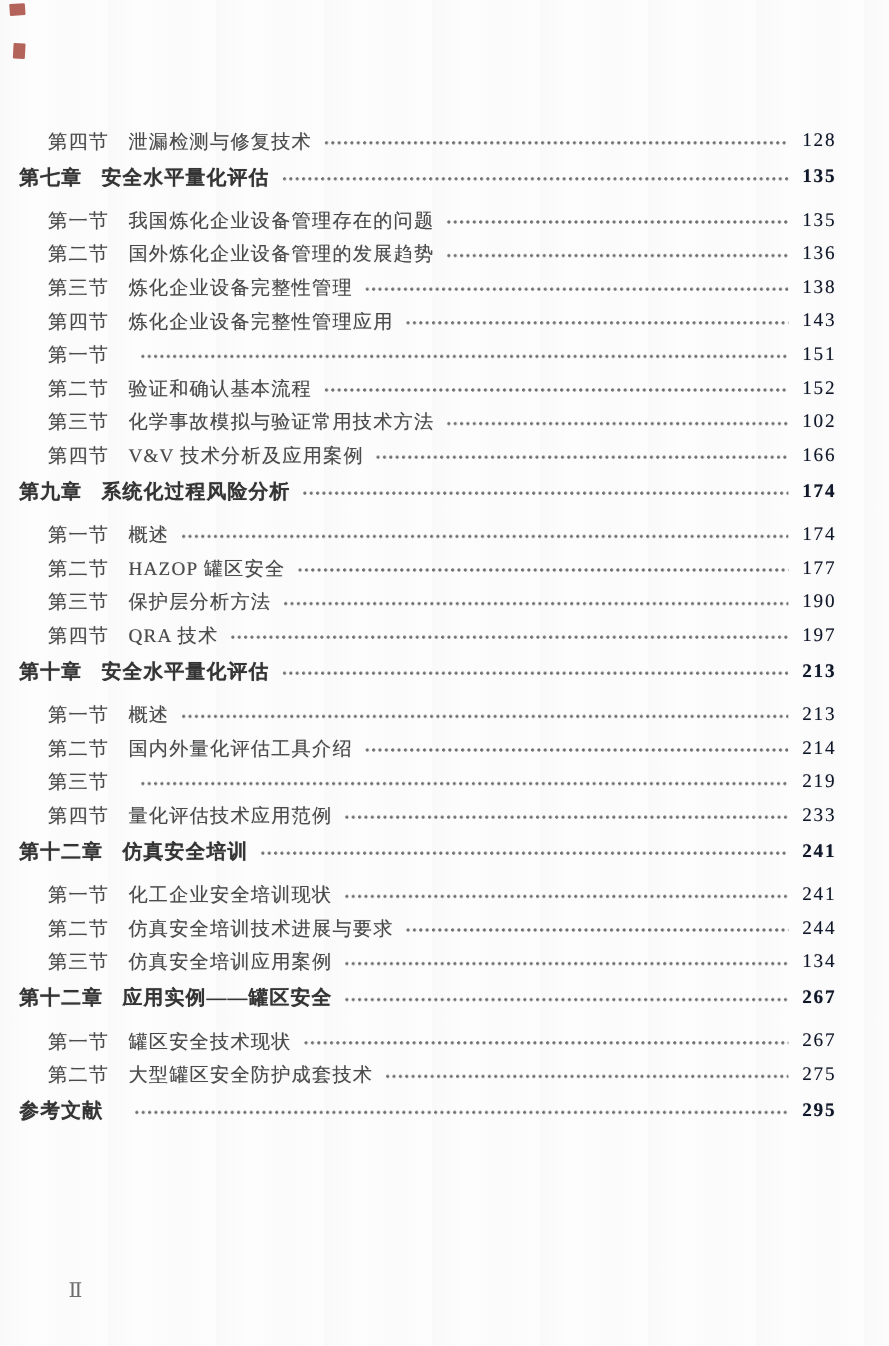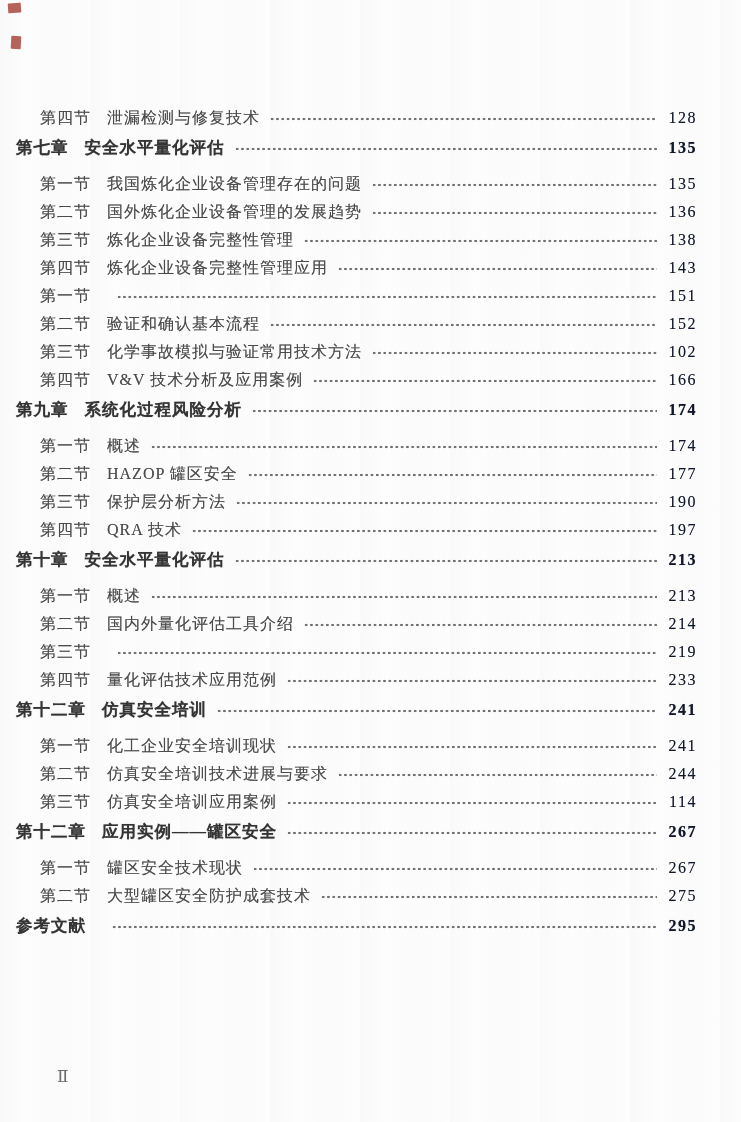--- a/index.html
+++ b/index.html
@@ -242,21 +242,21 @@
       <div class="row section">
     <span class="entry-label">第二节</span>
     <span class="entry-title">仿真安全培训技术进展与要求</span>
     <span class="leader"></span>
     <span class="entry-page">244</span>
   </div>
       <div class="row section">
     <span class="entry-label">第三节</span>
     <span class="entry-title">仿真安全培训应用案例</span>
     <span class="leader"></span>
-    <span class="entry-page">114</span>
+    <span class="entry-page">134</span>
   </div>
       <div class="row chapter">
     <span class="entry-label">第十二章</span>
     <span class="entry-title">应用实例——罐区安全</span>
     <span class="leader"></span>
     <span class="entry-page">267</span>
   </div>
       <div class="row section">
     <span class="entry-label">第一节</span>
     <span class="entry-title">罐区安全技术现状</span>

